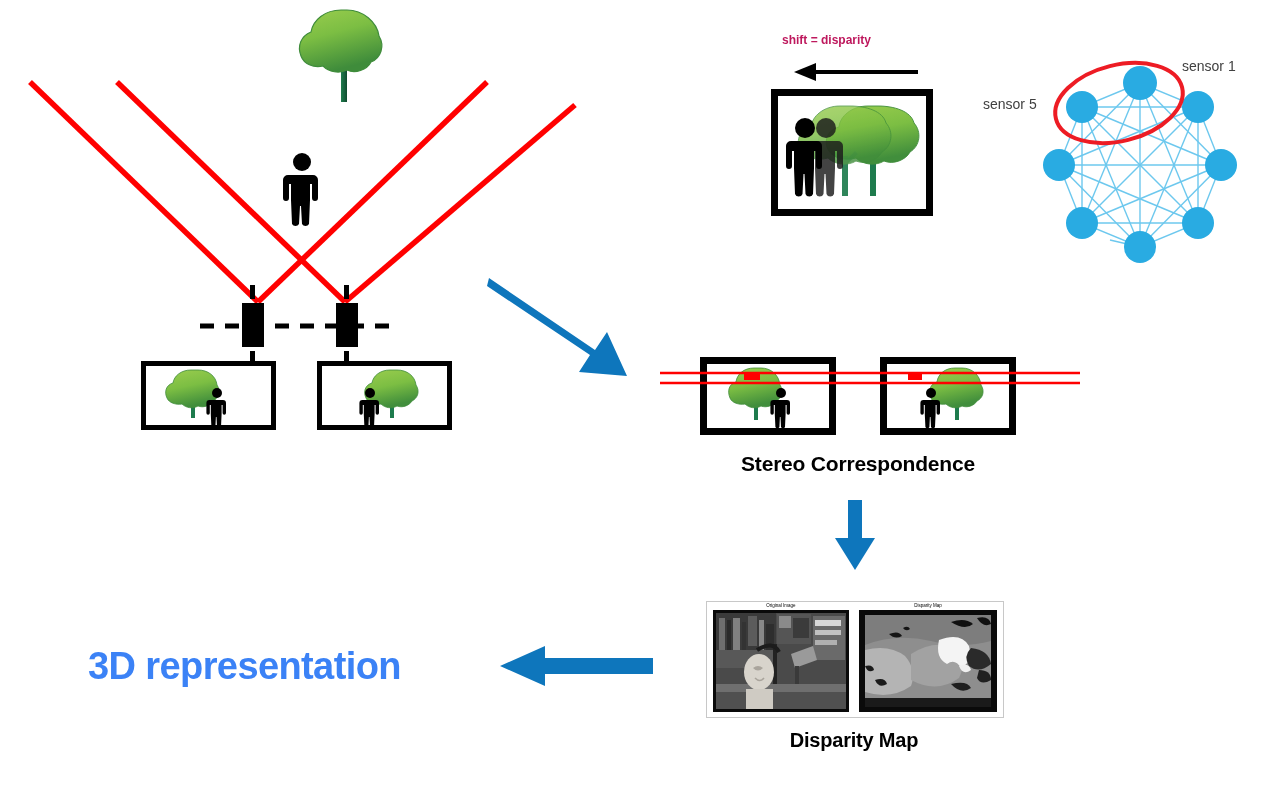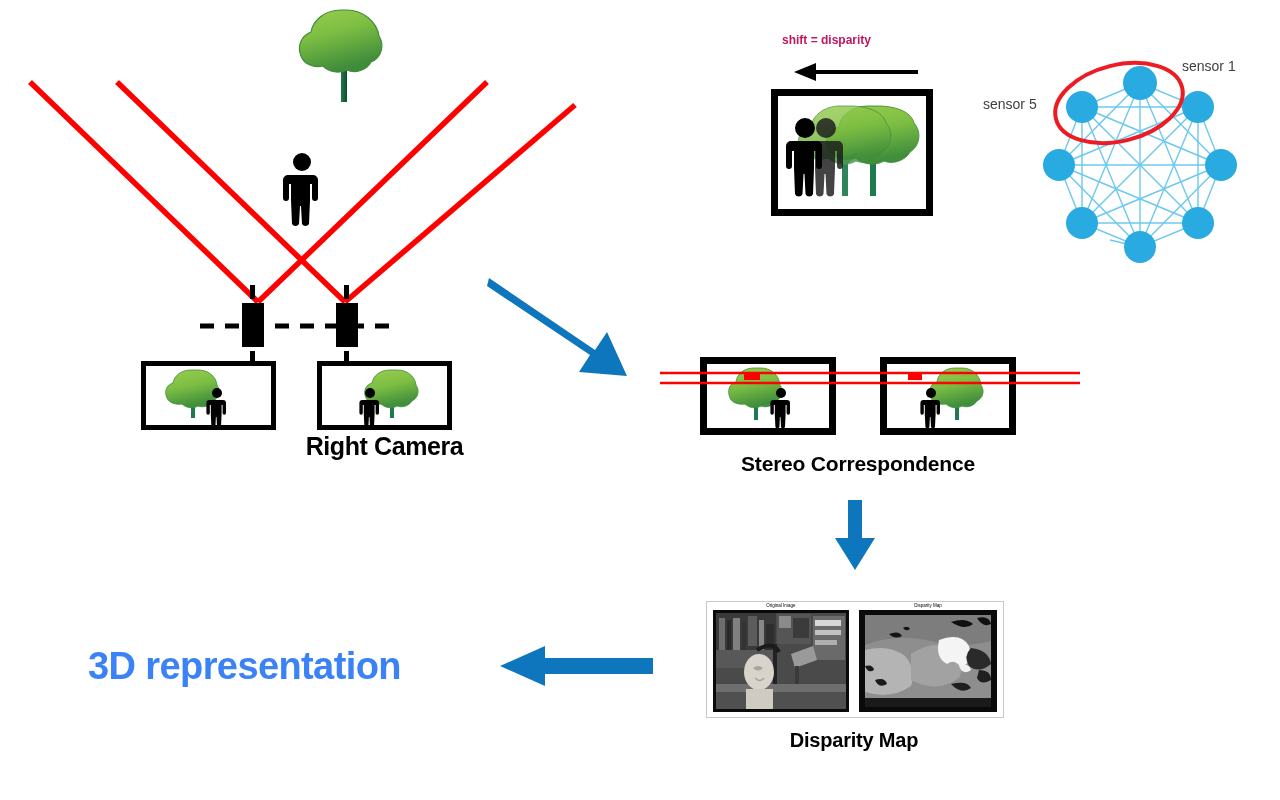--- a/index.html
+++ b/index.html
@@ -186,21 +186,20 @@
       </g>
 
       <g>
         <circle cx="48" cy="27" r="5" fill="#000"></circle>
         <path d="M42 34 h12 a3 3 0 0 1 3 3 v10 a1.7 1.7 0 0 1 -3.4 0 v-8 h-1 v9
                  l-0.6 13 a2.2 2.2 0 0 1 -4 0 l-0.5 -10 h-0.6 l-0.5 10 a2.2 2.2 0 0 1 -4 0
                  l-0.6 -13 v-9 h-1 v8 a1.7 1.7 0 0 1 -3.4 0 v-10 a3 3 0 0 1 3 -3 Z" fill="#000"></path>
       </g>
     </svg>
   </div>
-  <div class="lbl-camera abs" style="left:297px;top:432px;width:175px">Right Camera</div>
 
   <div class="lbl-shift abs" style="left:782px;top:33px">shift = disparity</div>
 
   <svg class="abs" style="left:790px;top:60px;width:130px;height:24px" viewBox="0 0 130 24">
     <line x1="128" y1="12" x2="22" y2="12" stroke="#000" stroke-width="4"></line>
     <path d="M4 12 L26 3 L26 21 Z" fill="#000"></path>
   </svg>
 
   <div class="frame frame-thick" style="left:771px;top:89px;width:162px;height:127px">
     <svg style="position:absolute;left:0;top:0;width:148px;height:113px" viewBox="0 0 148 113">

